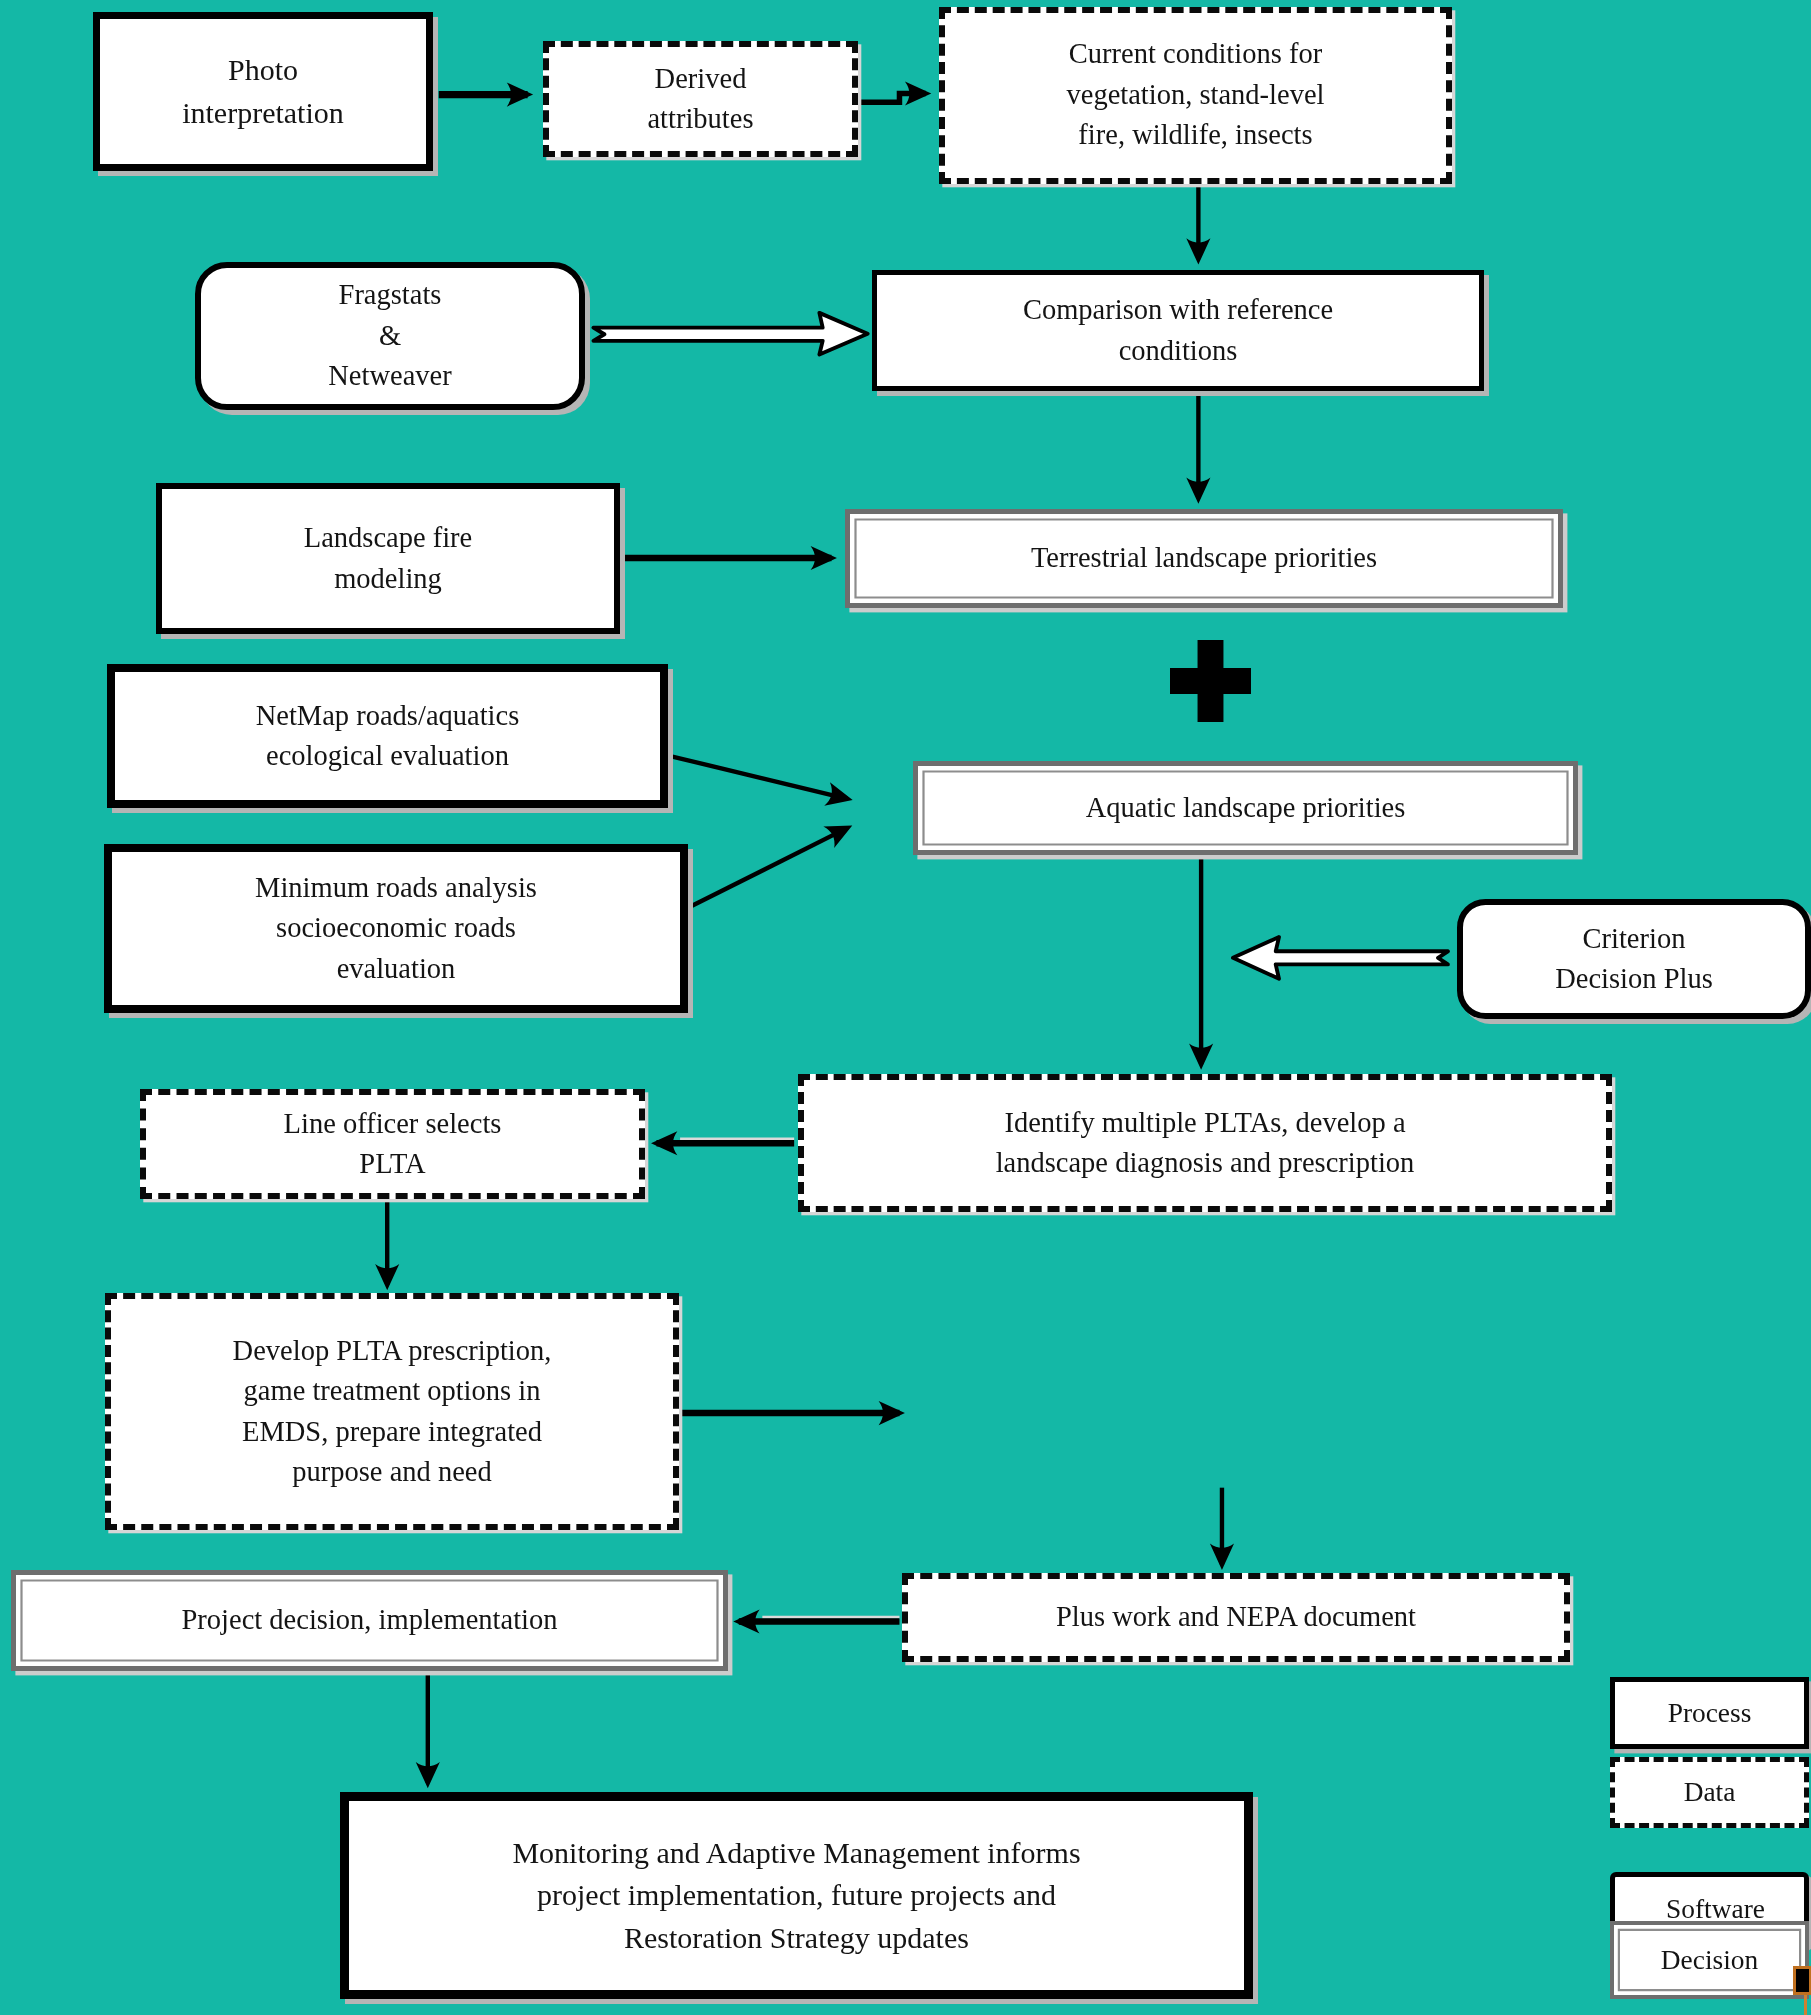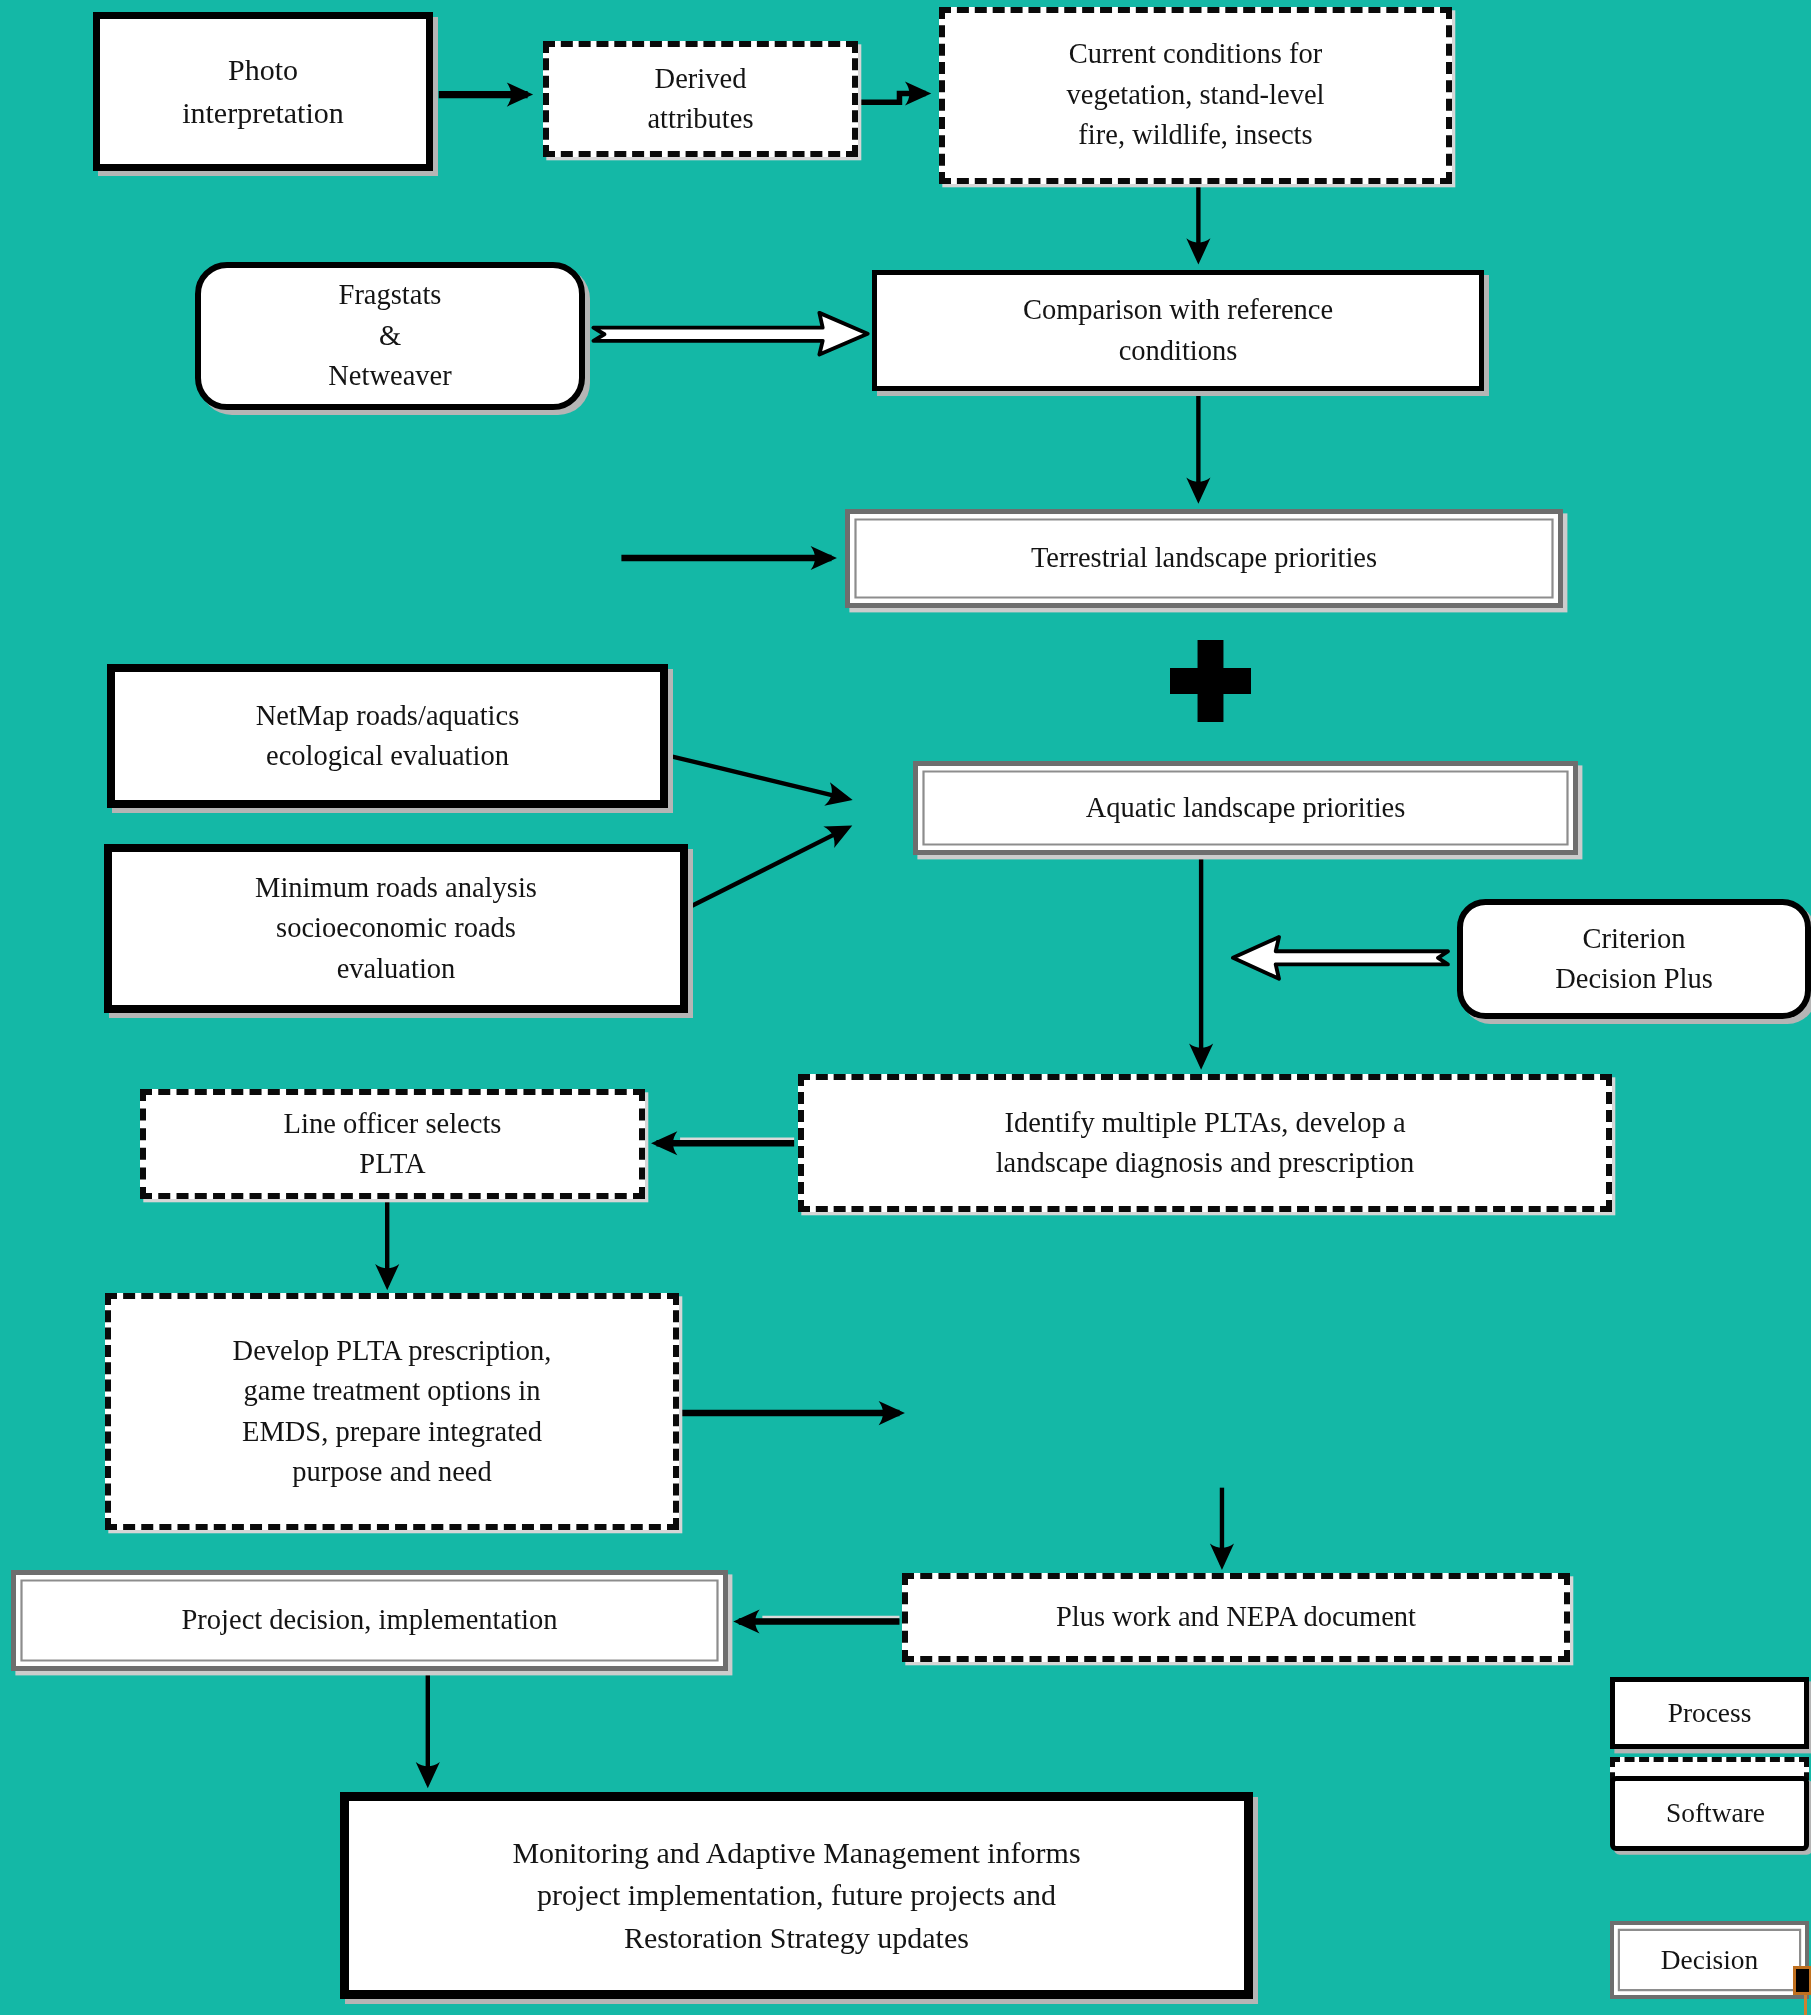--- a/index.html
+++ b/index.html
@@ -39,21 +39,21 @@
   #n-lineofficer{left:140px;top:1089px;width:505px;height:110px;}
   #n-develop{left:105px;top:1293px;width:574px;height:237px;}
   #n-determine{left:912px;top:1338px;width:621px;height:147px;}
   #n-fieldwork{left:902px;top:1573px;width:668px;height:89px;}
   #n-project{left:11px;top:1570px;width:717px;height:101px;}
   #n-monitoring{left:340px;top:1792px;width:913px;height:207px;border-width:9.3px;font-size:30px;}
   
   .legend-box{position:absolute;box-sizing:border-box;background:#fff;display:flex;align-items:center;justify-content:center;font-size:27.4px;}
   #lg-process{left:1610px;top:1677px;width:199px;height:72px;border:5.5px solid #000;box-shadow:4.4px 4.4px 0 #b5b5b5;}
   #lg-data{left:1610px;top:1757px;width:199px;height:71px;border:5.5px dashed #0a0a0a;}
-  #lg-software{left:1610px;top:1776px;width:199px;height:75px;border:5.5px solid #000;border-radius:6px;box-shadow:3.8px 3.8px 0 #b5b5b5;padding-left:12px;}
+  #lg-software{left:1610px;top:1872px;width:199px;height:75px;border:5.5px solid #000;border-radius:6px;box-shadow:3.8px 3.8px 0 #b5b5b5;padding-left:12px;}
   #lg-product{left:1610px;top:1921px;width:199px;height:78px;border:4.4px solid #6e6e6e;box-shadow:inset 0 0 0 3.8px #ffffff, inset 0 0 0 6px #8d8d8d;}
   
   .plus{
     position:absolute;left:1170px;top:640px;width:81px;height:82px;background:#000;
     clip-path:polygon(34% 0,66% 0,66% 34%,100% 34%,100% 66%,66% 66%,66% 100%,34% 100%,34% 66%,0 66%,0 34%,34% 34%);
   }
   
   .artifact{position:absolute;left:1793px;top:1966px;width:18.7px;height:28.5px;box-sizing:border-box;background:#000;border:3.3px solid #c0701f;}
   .artifact-stem{position:absolute;left:1804px;top:1995px;width:2.7px;height:20px;background:#cf8030;}
 </style>
@@ -102,20 +102,21 @@
     <line x1="1640" y1="2956" x2="1347" y2="2956" stroke="#000" stroke-width="12" marker-end="url(#barb)"></line>
 
     <line x1="780" y1="3048" x2="780" y2="3250" stroke="#000" stroke-width="8" marker-end="url(#barb)"></line>
   </svg>
 
   <div class="node process" id="n-photo">Photo<br>interpretation</div>
   <div class="node data" id="n-derived">Derived<br>attributes</div>
   <div class="node data" id="n-current">Current conditions for<br>vegetation, stand-level<br>fire, wildlife, insects</div>
   <div class="node software" id="n-fragstats">Fragstats<br>&amp;<br>Netweaver</div>
   <div class="node process" id="n-comparison">Comparison with reference<br>conditions</div>
+  <div class="node process" id="n-landscape">Landscape fire<br>modeling</div>
   <div class="node product" id="n-terrestrial">Terrestrial landscape priorities</div>
   <div class="node process" id="n-netmap">NetMap roads/aquatics<br>ecological evaluation</div>
   <div class="node product" id="n-aquatic">Aquatic landscape priorities</div>
   <div class="node process" id="n-minroads">Minimum roads analysis<br>socioeconomic roads<br>evaluation</div>
   <div class="node software" id="n-criterion">Criterion<br>Decision Plus</div>
   <div class="node data" id="n-identify">Identify multiple PLTAs, develop a<br>landscape diagnosis and prescription</div>
   <div class="node data" id="n-lineofficer">Line officer selects<br>PLTA</div>
   <div class="node data" id="n-develop">Develop PLTA prescription,<br>game treatment options in<br>EMDS, prepare integrated<br>purpose and need</div>
   <div class="node data" id="n-fieldwork">Plus work and NEPA document</div>
   <div class="node product" id="n-project">Project decision, implementation</div>

